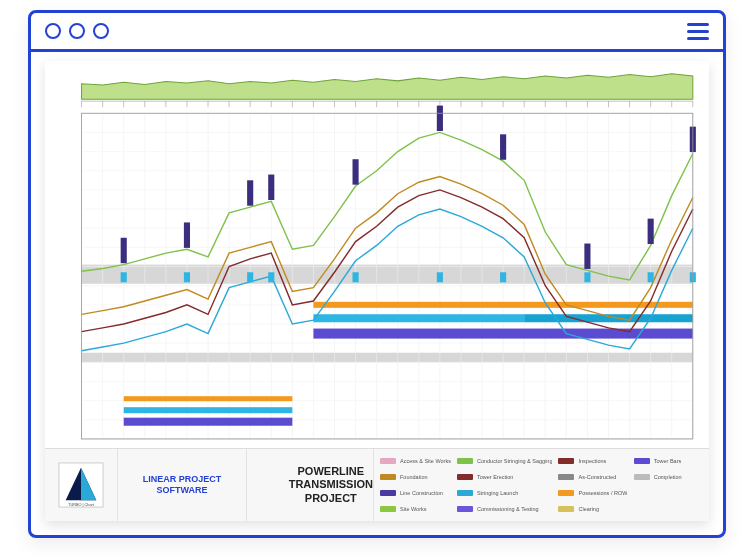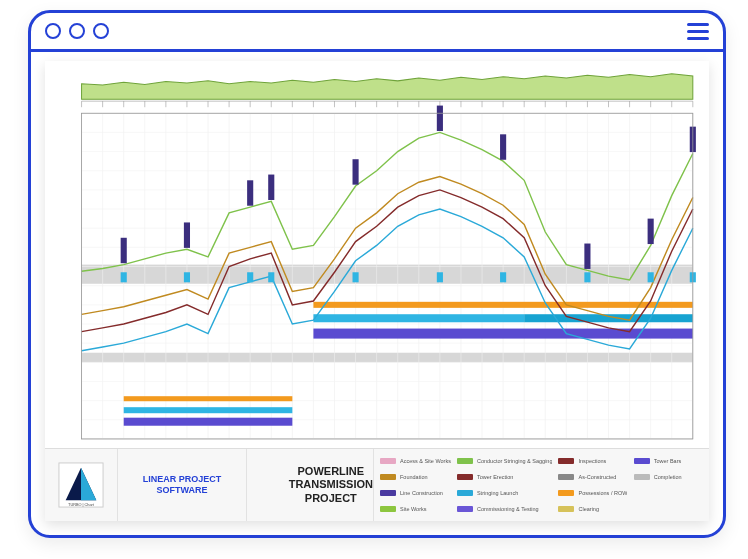--- a/index.html
+++ b/index.html
@@ -1,17 +1,17 @@
 <!DOCTYPE html>
 <html><head>
 <meta charset="utf-8">
 <style>
   html,body{margin:0;padding:0;font-family:Arial,Helvetica,sans-serif;background:#fff;}
   .stage{width:748px;height:559px;position:relative;}
-  .browser{position:absolute;left:28px;top:10px;width:692px;height:522px;border:3px solid #2441d6;border-radius:22px;background:#fff;box-shadow:0 6px 18px rgba(0,0,0,0.08);}
+  .browser{position:absolute;left:28px;top:10px;width:692px;height:522px;border:3px solid #2441d6;border-radius:8px;background:#fff;box-shadow:0 6px 18px rgba(0,0,0,0.08);}
   .titlebar{height:36px;border-bottom:3px solid #2441d6;display:flex;align-items:center;justify-content:space-between;padding:0 14px;}
   .dots{display:flex;gap:8px;}
   .dot{width:12px;height:12px;border:2px solid #2441d6;border-radius:50%;}
   .burger{display:flex;flex-direction:column;gap:4px;}
   .burger span{display:block;width:22px;height:3px;background:#2441d6;border-radius:2px;}
   .content{position:absolute;left:14px;right:14px;top:48px;bottom:14px;background:#fff;box-shadow:0 4px 12px rgba(0,0,0,0.12);}
   .chart-area{position:absolute;left:0;right:0;top:0;bottom:72px;background:#fff;padding:6px 6px 0 6px;}
   .chart-area svg{width:100%;height:100%;display:block;}
   .footer{position:absolute;left:0;right:0;bottom:0;height:72px;display:flex;align-items:stretch;background:#fff;border-top:1px solid #ddd;}
   .logo-cell{width:72px;display:flex;align-items:center;justify-content:center;border-right:1px solid #e2e2e2;background:#f7f7f7;}

